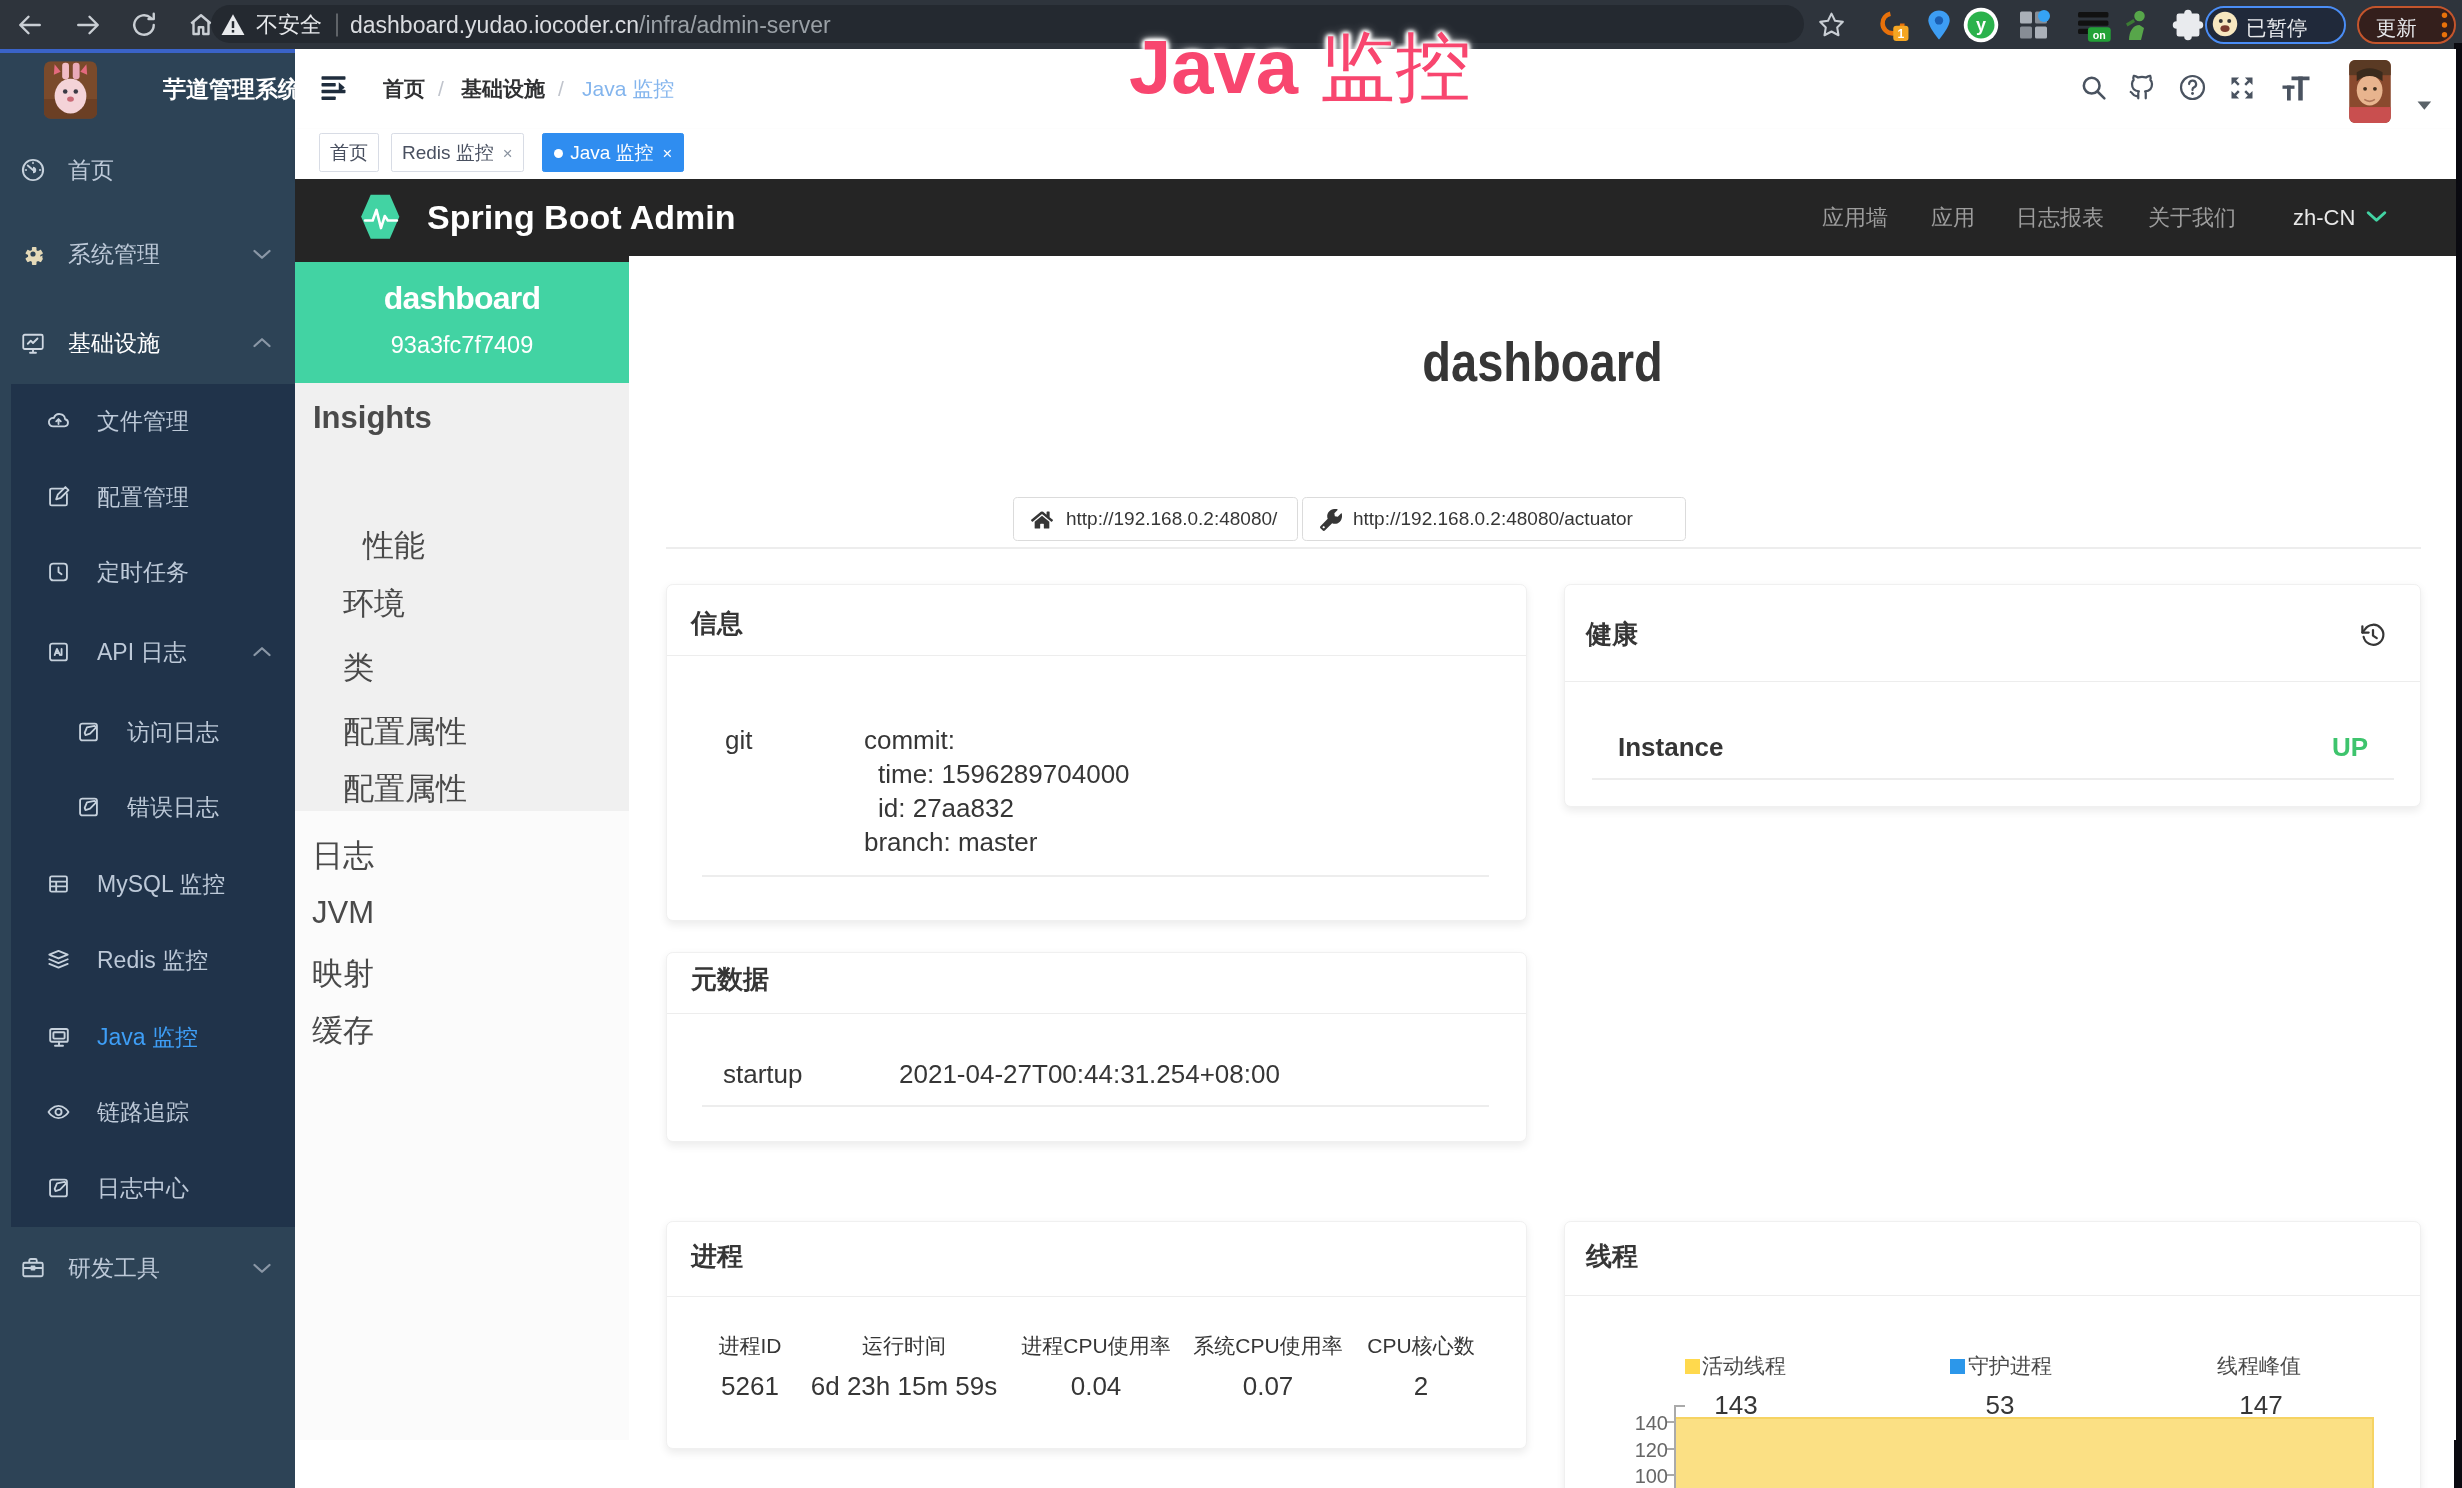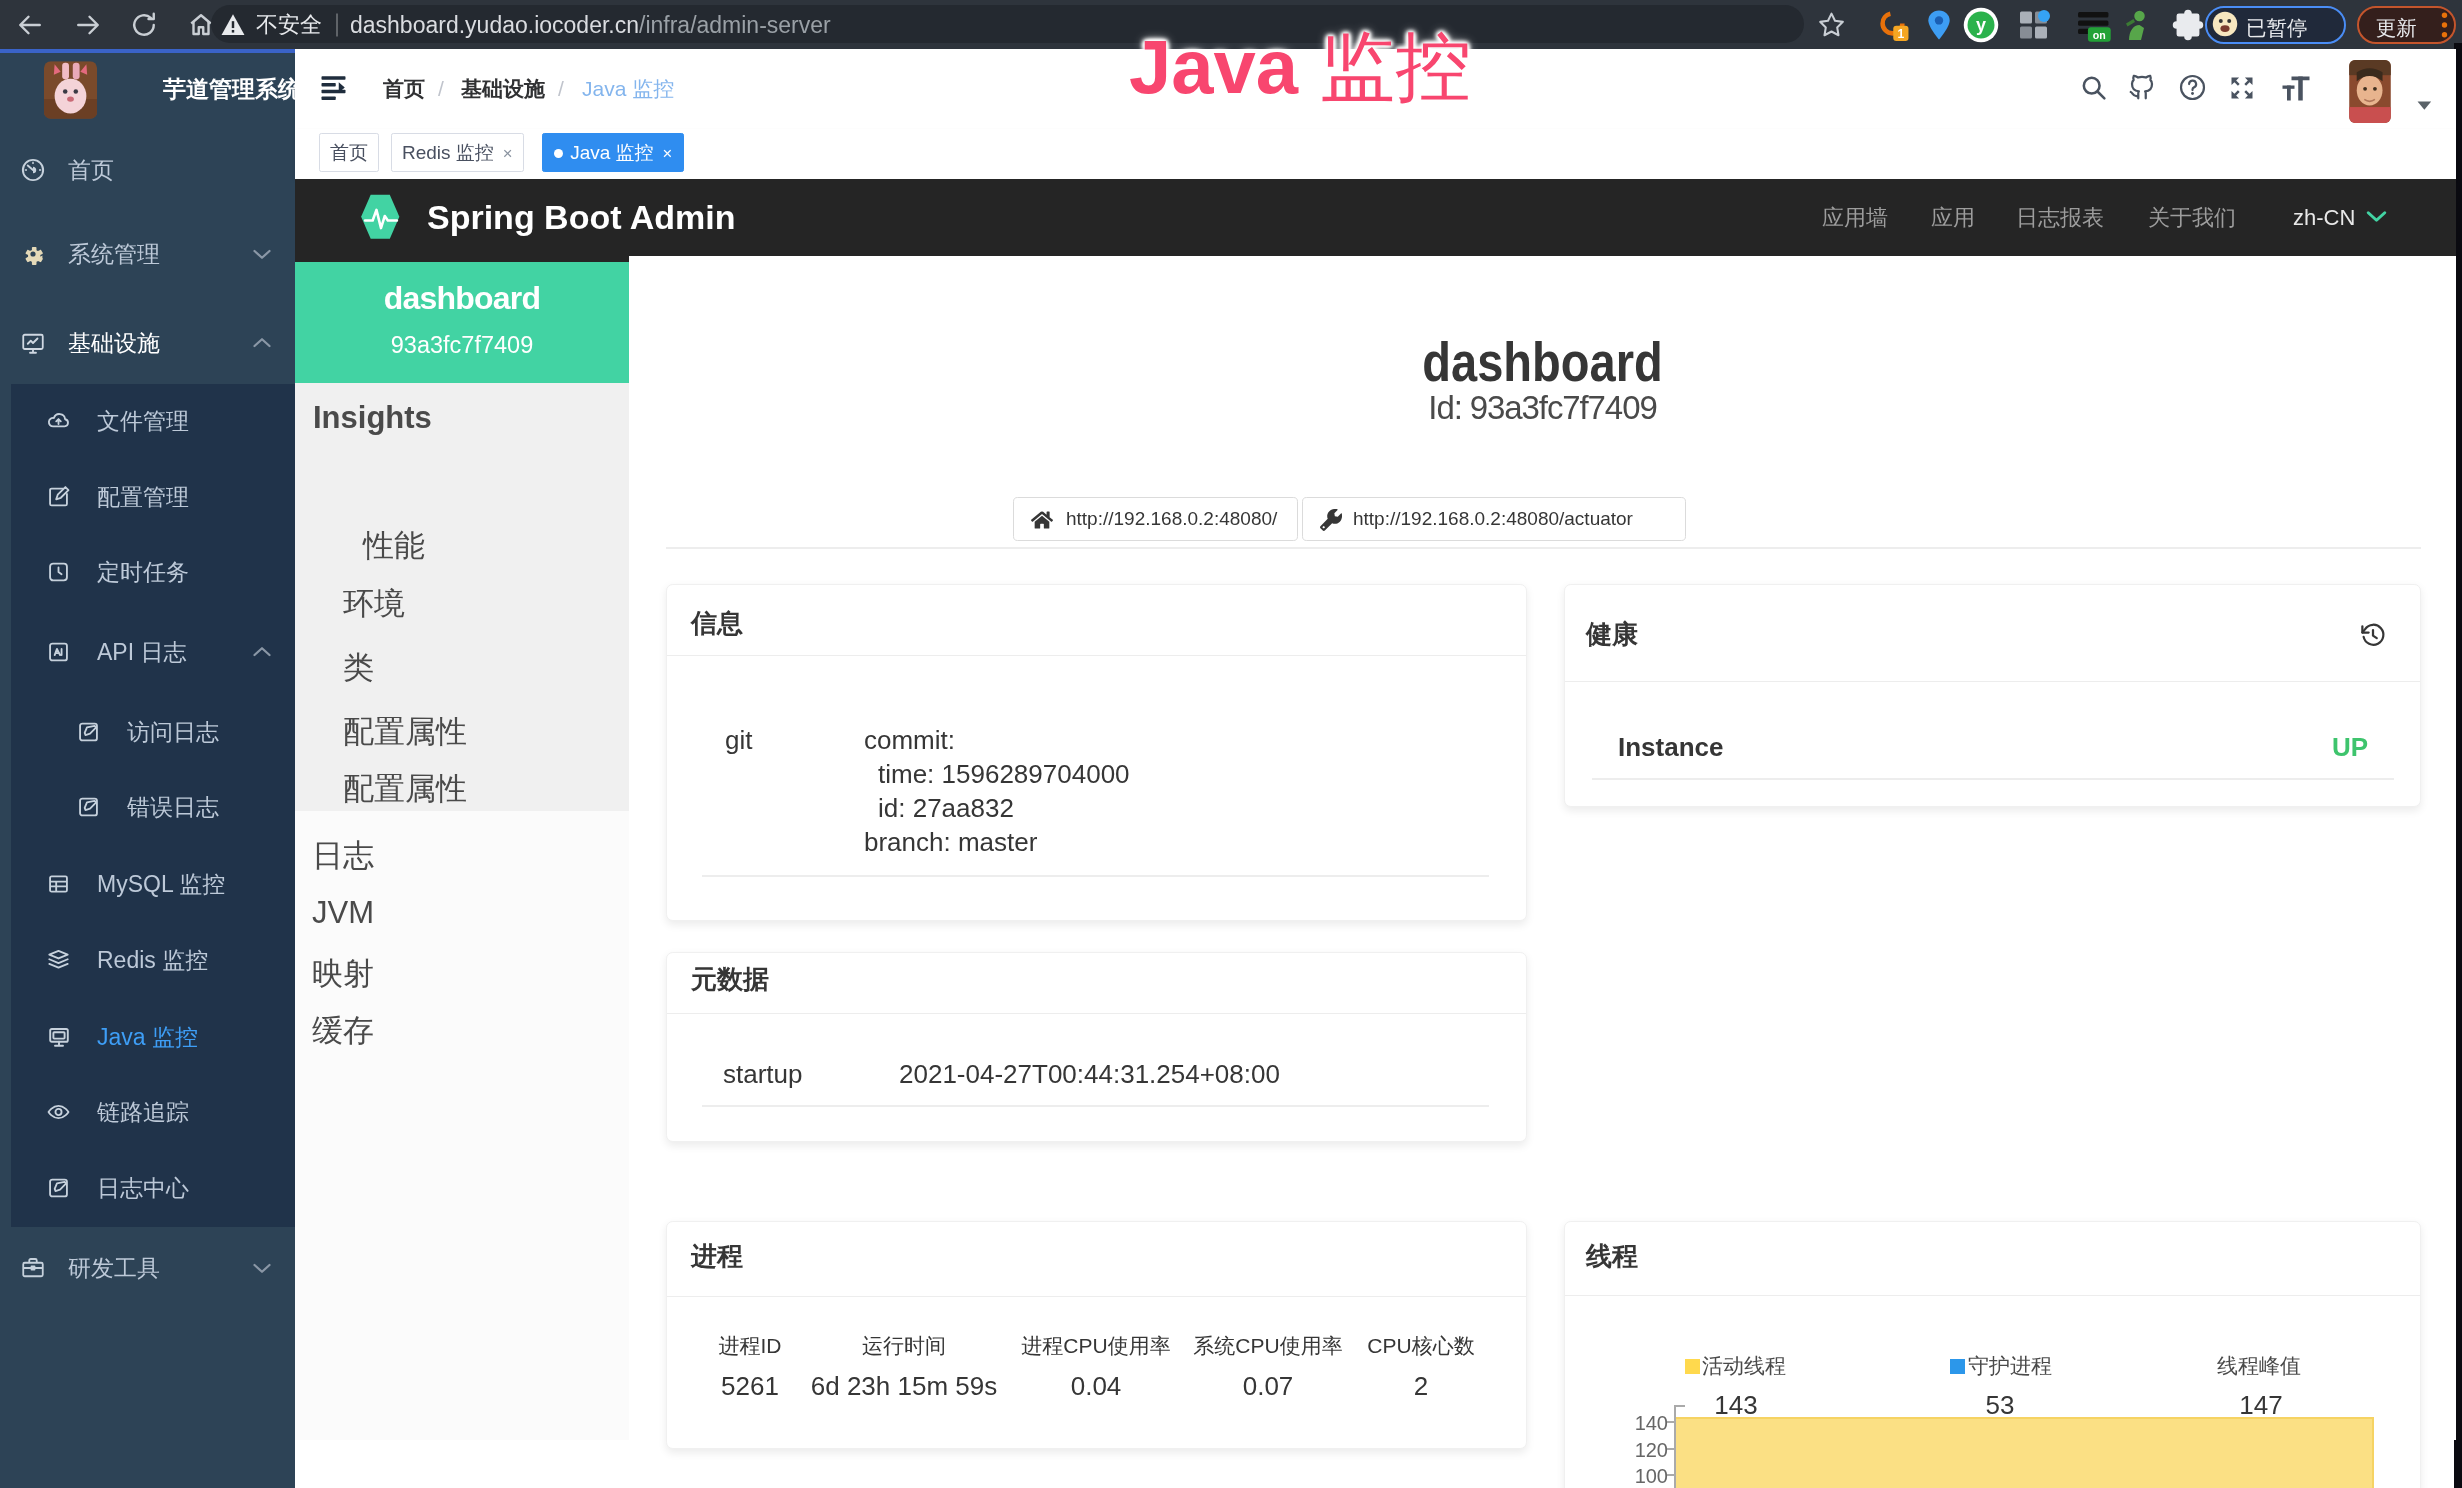--- a/index.html
+++ b/index.html
@@ -380,21 +380,20 @@
 <div class="smi" style="left:343px;top:647px;">类</div>
 <div class="smi" style="left:343px;top:711px;">配置属性</div>
 <div class="smi" style="left:343px;top:768px;">配置属性</div>
 <div class="smi" style="left:312px;top:835px;">日志</div>
 <div class="smi" style="left:312px;top:895px;">JVM</div>
 <div class="smi" style="left:312px;top:953px;">映射</div>
 <div class="smi" style="left:312px;top:1010px;">缓存</div>
 
 <div id="content">
   <div style="position:absolute;left:0;top:73px;width:1827px;text-align:center;font-size:56px;font-weight:600;color:#363636;transform:scaleX(.84);">dashboard</div>
-  <div style="position:absolute;left:0;top:133px;width:1827px;text-align:center;font-size:33px;letter-spacing:-1.1px;color:#4a4a4a;">Id: 93a3fc7f7409</div>
   <div class="btn" style="left:384px;width:285px;">
     <svg style="position:absolute;left:16.7px;top:10.6px" width="22" height="22" viewBox="0 0 576 512">
         <path fill="#363636" d="M280.4 148.3L96 300.1V464a16 16 0 0 0 16 16l112-.3a16 16 0 0 0 16-16V368a16 16 0 0 1 16-16h64a16 16 0 0 1 16 16v95.6a16 16 0 0 0 16 16.1l112 .3a16 16 0 0 0 16-16V300L295.7 148.3a12.2 12.2 0 0 0-15.3 0zM571.6 251.5L488 182.6V44.1a12 12 0 0 0-12-12h-56a12 12 0 0 0-12 12v72.6L318.5 43a48 48 0 0 0-61 0L4.3 251.5a12 12 0 0 0-1.6 16.9l25.5 31a12 12 0 0 0 16.9 1.6l235.2-193.7a12.2 12.2 0 0 1 15.3 0l235.2 193.7a12 12 0 0 0 16.9-1.6l25.5-31a12 12 0 0 0-1.7-16.9z"></path>
       </svg>
     <span class="bt" style="left:52px">http://192.168.0.2:48080/</span>
   </div>
   <div class="btn" style="left:673px;width:384px;">
     <svg style="position:absolute;left:16.7px;top:10.6px" width="22" height="22" viewBox="0 0 512 512">
         <path fill="#363636" d="M507.7 109.1c-2.2-9.1-13.5-12.2-20.1-5.6l-74.4 74.4-67.9-11.3L334 98.7l74.4-74.4c6.6-6.6 3.4-17.9-5.7-20.1C336.1-12.3 262.2 6.1 212.2 56.1c-48.2 48.2-55.4 116.7-32.3 173.2L9.9 399.3c-13.2 13.2-13.2 34.7 0 47.9l55 55c13.2 13.2 34.7 13.2 47.9 0l169.9-169.9c56.5 23.2 125 16 173.2-32.2 50.1-50.1 68.4-124 51.8-191zM103.3 441.6a25 25 0 1 1-35.4-35.4 25 25 0 0 1 35.4 35.4z"></path>
       </svg>

